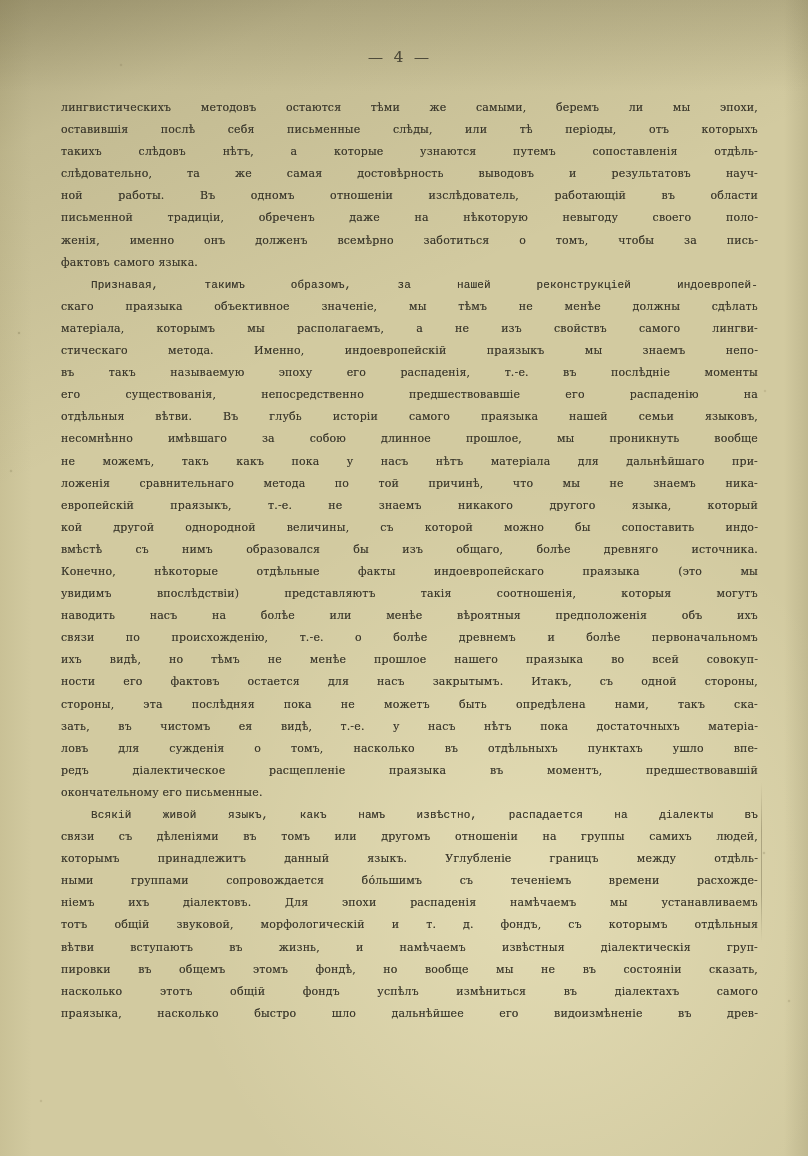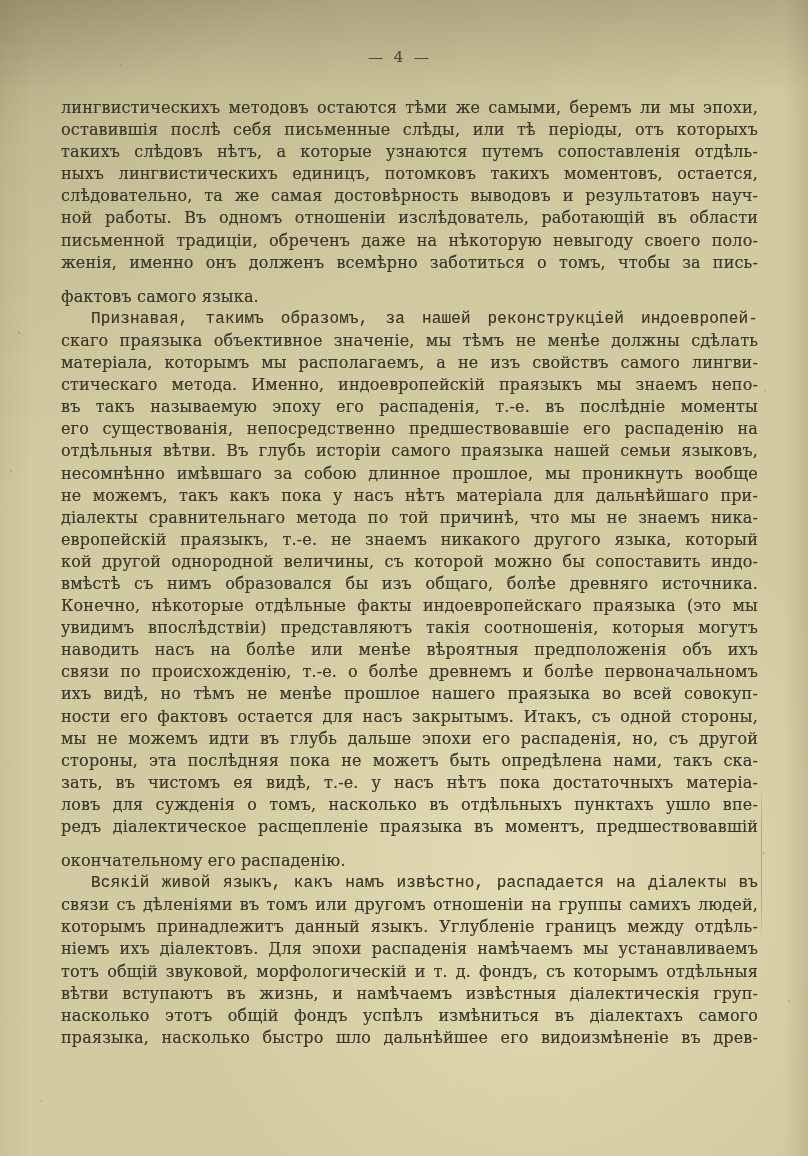--- a/index.html
+++ b/index.html
@@ -74,32 +74,31 @@
     text-shadow: 0 0 0.6px rgba(77,74,58,0.6);
   }
   .text-block {
     position: absolute;
     top: 97px;
     left: 61px;
     width: 697px;
     color: var(--ink);
   }
   .line {
-    font-size: 16px;
+    font-size: 11px;
     line-height: 22.1px;
     height: 22.1px;
     white-space: normal;
     text-align: justify;
     text-align-last: justify;
     letter-spacing: 0.15px;
     text-shadow: 0 0 0.6px rgba(59,56,44,0.55);
   }
   .line.para-end {
     text-align-last: left;
-    margin-top: 12px;
   }
   .line.indent {
     text-indent: 30px;
     font-family: Liberation Mono, monospace;
   }
 </style>
 </head>
 <body>
 
 <div class="page">
@@ -107,53 +106,53 @@
   <div class="specks"></div>
   <div class="scratch"></div>
 
   <div class="page-number">— 4 —</div>
 
   <div class="text-block">
 
   <div class="line">лингвистическихъ методовъ остаются тѣми же самыми, беремъ ли мы эпохи,</div>
       <div class="line">оставившія послѣ себя письменные слѣды, или тѣ періоды, отъ которыхъ</div>
       <div class="line">такихъ слѣдовъ нѣтъ, а которые узнаются путемъ сопоставленія отдѣль-</div>
-      <div class="line">ныхъ лингвистическихъ единицъ, потомковъ такихъ моментовъ, остается,</div>
       <div class="line">слѣдовательно, та же самая достовѣрность выводовъ и результатовъ науч-</div>
       <div class="line">ной работы. Въ одномъ отношеніи изслѣдователь, работающій въ области</div>
       <div class="line">письменной традиціи, обреченъ даже на нѣкоторую невыгоду своего поло-</div>
       <div class="line">женія, именно онъ долженъ всемѣрно заботиться о томъ, чтобы за пись-</div>
       <div class="line para-end">фактовъ самого языка.</div>
       <div class="line indent">Признавая, такимъ образомъ, за нашей реконструкціей индоевропей-</div>
       <div class="line">скаго праязыка объективное значеніе, мы тѣмъ не менѣе должны сдѣлать</div>
       <div class="line">матеріала, которымъ мы располагаемъ, а не изъ свойствъ самого лингви-</div>
       <div class="line">стическаго метода. Именно, индоевропейскій праязыкъ мы знаемъ непо-</div>
       <div class="line">въ такъ называемую эпоху его распаденія, т.-е. въ послѣдніе моменты</div>
       <div class="line">его существованія, непосредственно предшествовавшіе его распаденію на</div>
       <div class="line">отдѣльныя вѣтви. Въ глубь исторіи самого праязыка нашей семьи языковъ,</div>
       <div class="line">несомнѣнно имѣвшаго за собою длинное прошлое, мы проникнуть вообще</div>
       <div class="line">не можемъ, такъ какъ пока у насъ нѣтъ матеріала для дальнѣйшаго при-</div>
-      <div class="line">діалекты сравнительнаго метода по той причинѣ, что мы не знаемъ ника-</div>
+      <div class="line">ложенія сравнительнаго метода по той причинѣ, что мы не знаемъ ника-</div>
       <div class="line">европейскій праязыкъ, т.-е. не знаемъ никакого другого языка, который</div>
       <div class="line">кой другой однородной величины, съ которой можно бы сопоставить индо-</div>
       <div class="line">вмѣстѣ съ нимъ образовался бы изъ общаго, болѣе древняго источника.</div>
       <div class="line">Конечно, нѣкоторые отдѣльные факты индоевропейскаго праязыка (это мы</div>
       <div class="line">увидимъ впослѣдствіи) представляютъ такія соотношенія, которыя могутъ</div>
       <div class="line">наводить насъ на болѣе или менѣе вѣроятныя предположенія объ ихъ</div>
       <div class="line">связи по происхожденію, т.-е. о болѣе древнемъ и болѣе первоначальномъ</div>
       <div class="line">ихъ видѣ, но тѣмъ не менѣе прошлое нашего праязыка во всей совокуп-</div>
       <div class="line">ности его фактовъ остается для насъ закрытымъ. Итакъ, съ одной стороны,</div>
-      <div class="line">мы не можемъ идти въ глубь дальше эпохи его распаденія, но, съ другой</div>
       <div class="line">стороны, эта послѣдняя пока не можетъ быть опредѣлена нами, такъ ска-</div>
       <div class="line">зать, въ чистомъ ея видѣ, т.-е. у насъ нѣтъ пока достаточныхъ матеріа-</div>
       <div class="line">ловъ для сужденія о томъ, насколько въ отдѣльныхъ пунктахъ ушло впе-</div>
       <div class="line">редъ діалектическое расщепленіе праязыка въ моментъ, предшествовавшій</div>
-      <div class="line para-end">окончательному его распаденію.</div>
+      <div class="line para-end">окончательному его письменные.</div>
       <div class="line indent">Всякій живой языкъ, какъ намъ извѣстно, распадается на діалекты въ</div>
       <div class="line">связи съ дѣленіями въ томъ или другомъ отношеніи на группы самихъ людей,</div>
       <div class="line">которымъ принадлежитъ данный языкъ. Углубленіе границъ между отдѣль-</div>
+      <div class="line">ными группами сопровождается бо́льшимъ съ теченіемъ времени расхожде-</div>
       <div class="line">ніемъ ихъ діалектовъ. Для эпохи распаденія намѣчаемъ мы устанавливаемъ</div>
       <div class="line">тотъ общій звуковой, морфологическій и т. д. фондъ, съ которымъ отдѣльныя</div>
       <div class="line">вѣтви вступаютъ въ жизнь, и намѣчаемъ извѣстныя діалектическія груп-</div>
+      <div class="line">пировки въ общемъ этомъ фондѣ, но вообще мы не въ состояніи сказать,</div>
       <div class="line">насколько этотъ общій фондъ успѣлъ измѣниться въ діалектахъ самого</div>
       <div class="line">праязыка, насколько быстро шло дальнѣйшее его видоизмѣненіе въ древ-</div>
     </div>
 </div>
 
 </body></html>

